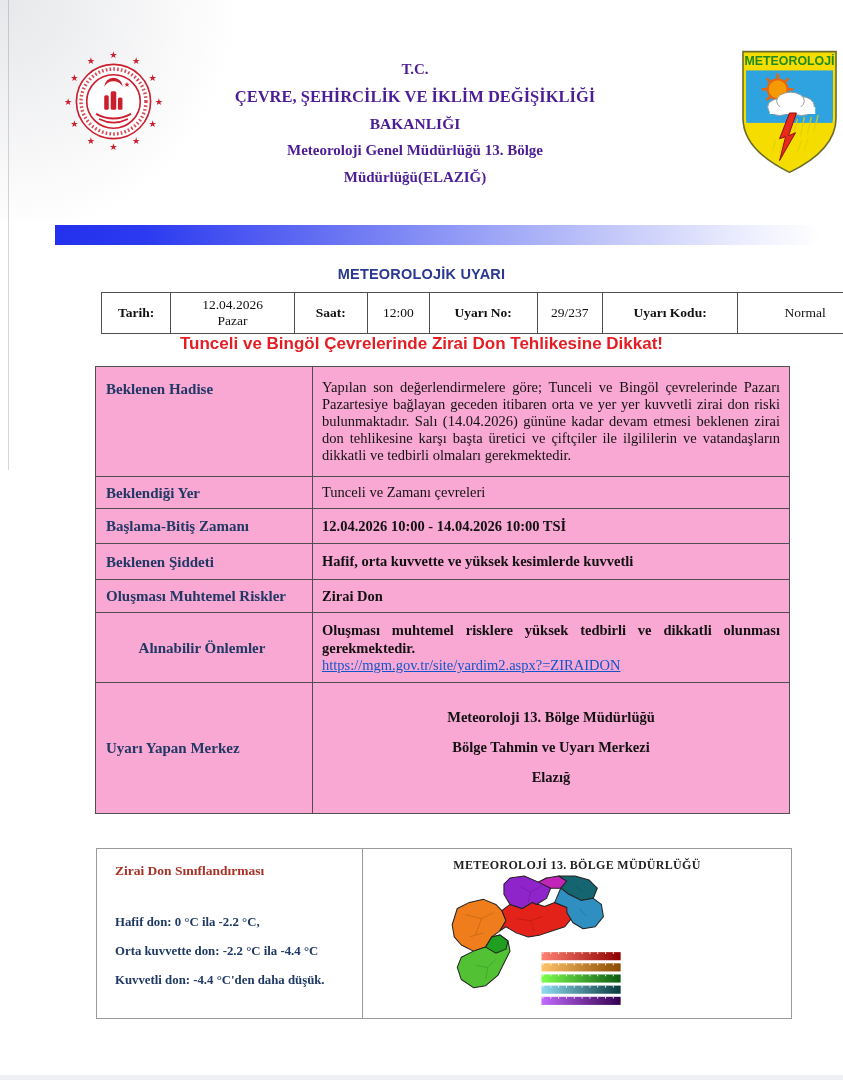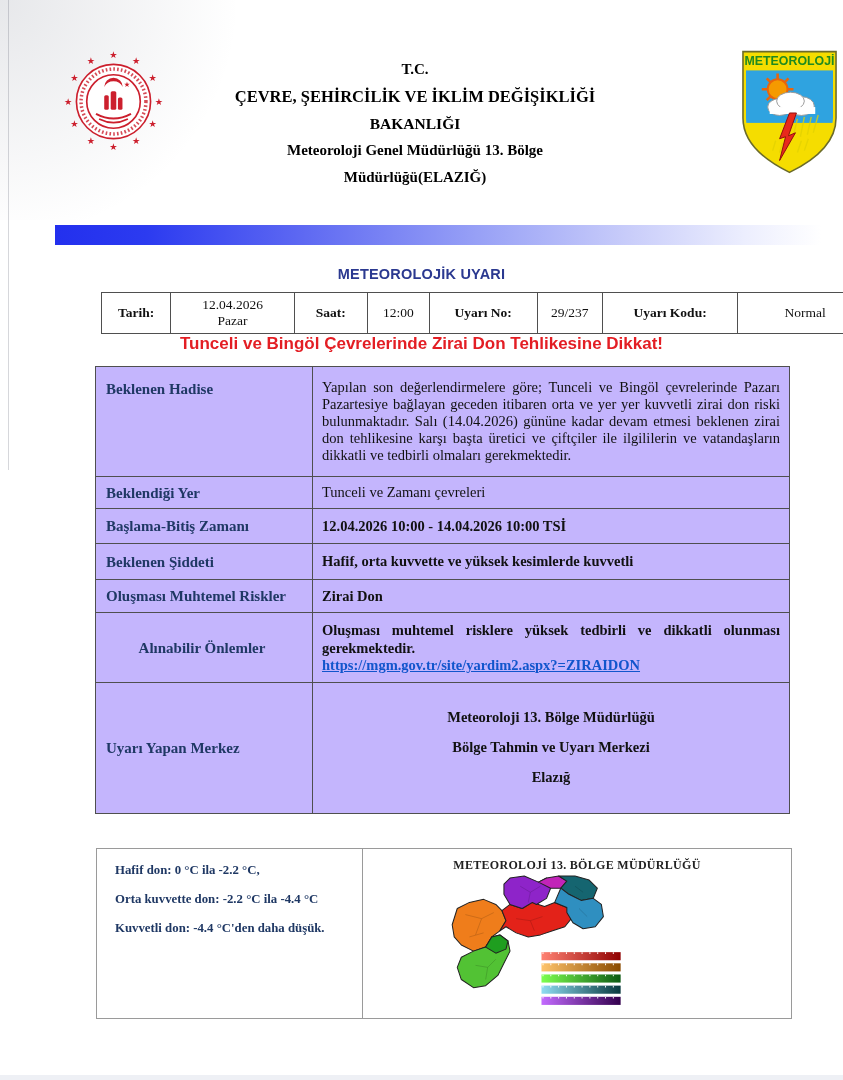--- a/index.html
+++ b/index.html
@@ -11,21 +11,21 @@
     content:"";position:absolute;left:0;top:0;width:260px;height:220px;
     background:radial-gradient(circle at 0 0, rgba(120,125,140,.18), rgba(120,125,140,0) 70%);
     pointer-events:none;
   }
   .left-scan-line{position:absolute;left:8px;top:0;width:1px;height:470px;background:rgba(90,95,110,.25);}
   .bottom-strip{position:absolute;left:0;bottom:0;width:100%;height:5px;background:#eef0f5;}
 
   
   .ministry-logo{position:absolute;left:62px;top:50px;width:103px;height:103px;}
   .shield-logo{position:absolute;left:740px;top:49px;width:99px;height:126px;}
-  .header-text{position:absolute;left:170px;top:56px;width:490px;text-align:center;color:#000000;}
+  .header-text{position:absolute;left:170px;top:56px;width:490px;text-align:center;color:#4c1d95;}
   .header-text .h-line{font-weight:bold;line-height:27px;}
   .h1{font-size:15px;}
   .h2{font-size:16.5px;}
   .h3{font-size:15.5px;}
   .h4{font-size:15px;}
   .h5{font-size:15px;}
 
   
   .blue-bar{position:absolute;left:55px;top:225px;width:766px;height:20px;
     background:linear-gradient(to right,#2330ee 0%,#2c3bf0 12%,#5d68f2 32%,#97a0f6 55%,#c9cdfa 75%,#eceefe 90%,#ffffff 100%);}
@@ -38,31 +38,31 @@
     padding:3px 2px;height:34px;background:#fff;}
   .info-table td.lbl{font-weight:bold;}
   .info-table .two-line span{display:block;line-height:16px;}
 
   
   .alert-title{position:absolute;left:0;top:334px;width:100%;text-align:center;
     font-family:"Liberation Sans",sans-serif;font-weight:bold;font-size:17px;color:#e31e24;}
 
   
   .main-table{position:absolute;left:95px;top:366px;width:695px;border-collapse:collapse;table-layout:fixed;}
-  .main-table td{border:1.9px solid #4f4f4f;background:#c4b5fd;vertical-align:middle;}
+  .main-table td{border:1.9px solid #4f4f4f;background:#f9a8d4;vertical-align:middle;}
   .main-table td.lbl{width:200px;font-weight:bold;color:#1f3864;font-size:15px;padding:2px 6px 2px 10px;line-height:1.2;}
   .main-table td.val{padding:3px 9px;font-size:14.5px;}
   .top-align{vertical-align:top !important;padding-top:13px !important;}
   .just{ text-align:justify;line-height:1.18; }
   .bold{font-weight:bold;}
   .center-label{text-align:center;padding-left:2px !important;}
   .merkez-cell{text-align:center;margin-left:28px;}
   .merkez-cell .m-line{display:block;font-weight:bold;font-size:14.5px;line-height:1.1;margin:14px 0;}
   .onlemler-text{font-weight:bold;text-align:justify;line-height:1.25;}
-  .doc-link{color:#1155cc;font-weight:bold;text-decoration:underline;font-size:14.5px;}
+  .doc-link{color:#1155cc;font-weight:normal;text-decoration:underline;font-size:14.5px;}
 
   
   .bottom-box{position:absolute;left:96px;top:848px;width:694px;height:169px;
     border:1.5px solid #9a9a9a;display:flex;background:#fff;}
   .class-pane{width:266px;border-right:1.5px solid #9a9a9a;box-sizing:border-box;padding:14px 10px 0 18px;}
   .class-title{color:#a93226;font-weight:bold;font-size:13.5px;margin-bottom:36px;}
   .class-line{color:#1f3864;font-weight:bold;font-size:12.8px;line-height:1.1;margin-bottom:15px;}
   .map-pane{flex:1;box-sizing:border-box;padding-top:9px;text-align:center;}
   .map-title{font-size:12px;font-weight:bold;color:#222;letter-spacing:.3px;margin-bottom:1px;}
   .map-svg{display:block;margin:0 auto;}
@@ -214,20 +214,21 @@
       <span class="m-line">Meteoroloji 13. Bölge Müdürlüğü</span>
       <span class="m-line">Bölge Tahmin ve Uyarı Merkezi</span>
       <span class="m-line">Elazığ</span>
     </td>
   </tr>
 </tbody>
   </table>
 
 <div class="bottom-box">
   <div class="class-pane">
+    <div class="class-title">Zirai Don Sınıflandırması</div>
     <div class="class-line">Hafif don: 0 °C ila -2.2 °C,</div>
     <div class="class-line">Orta kuvvette don: -2.2 °C ila -4.4 °C</div>
     <div class="class-line">Kuvvetli don: -4.4 °C'den daha düşük.</div>
   </div>
   <div class="map-pane">
     <div class="map-title">METEOROLOJİ 13. BÖLGE MÜDÜRLÜĞÜ</div>
     <svg class="map-svg" width="272" height="137" viewBox="0 0 260 135">
       <defs>
         <linearGradient id="lg0" x1="0" y1="0" x2="1" y2="0">
           <stop offset="0" stop-color="#ff8273"></stop>

